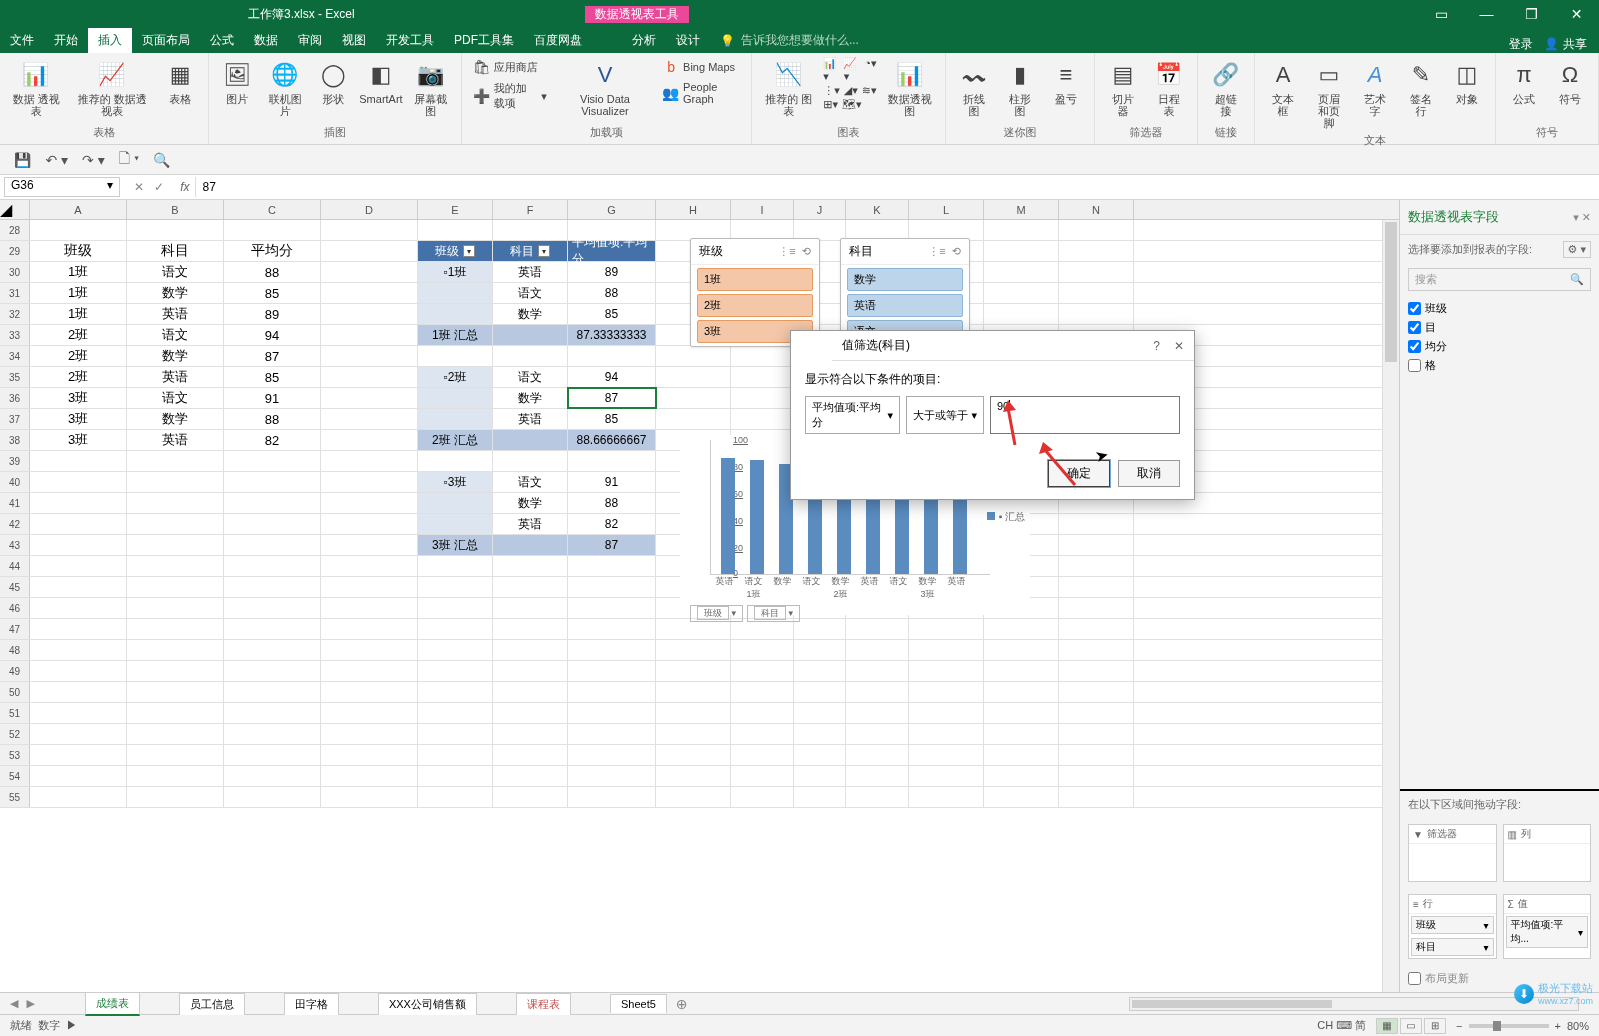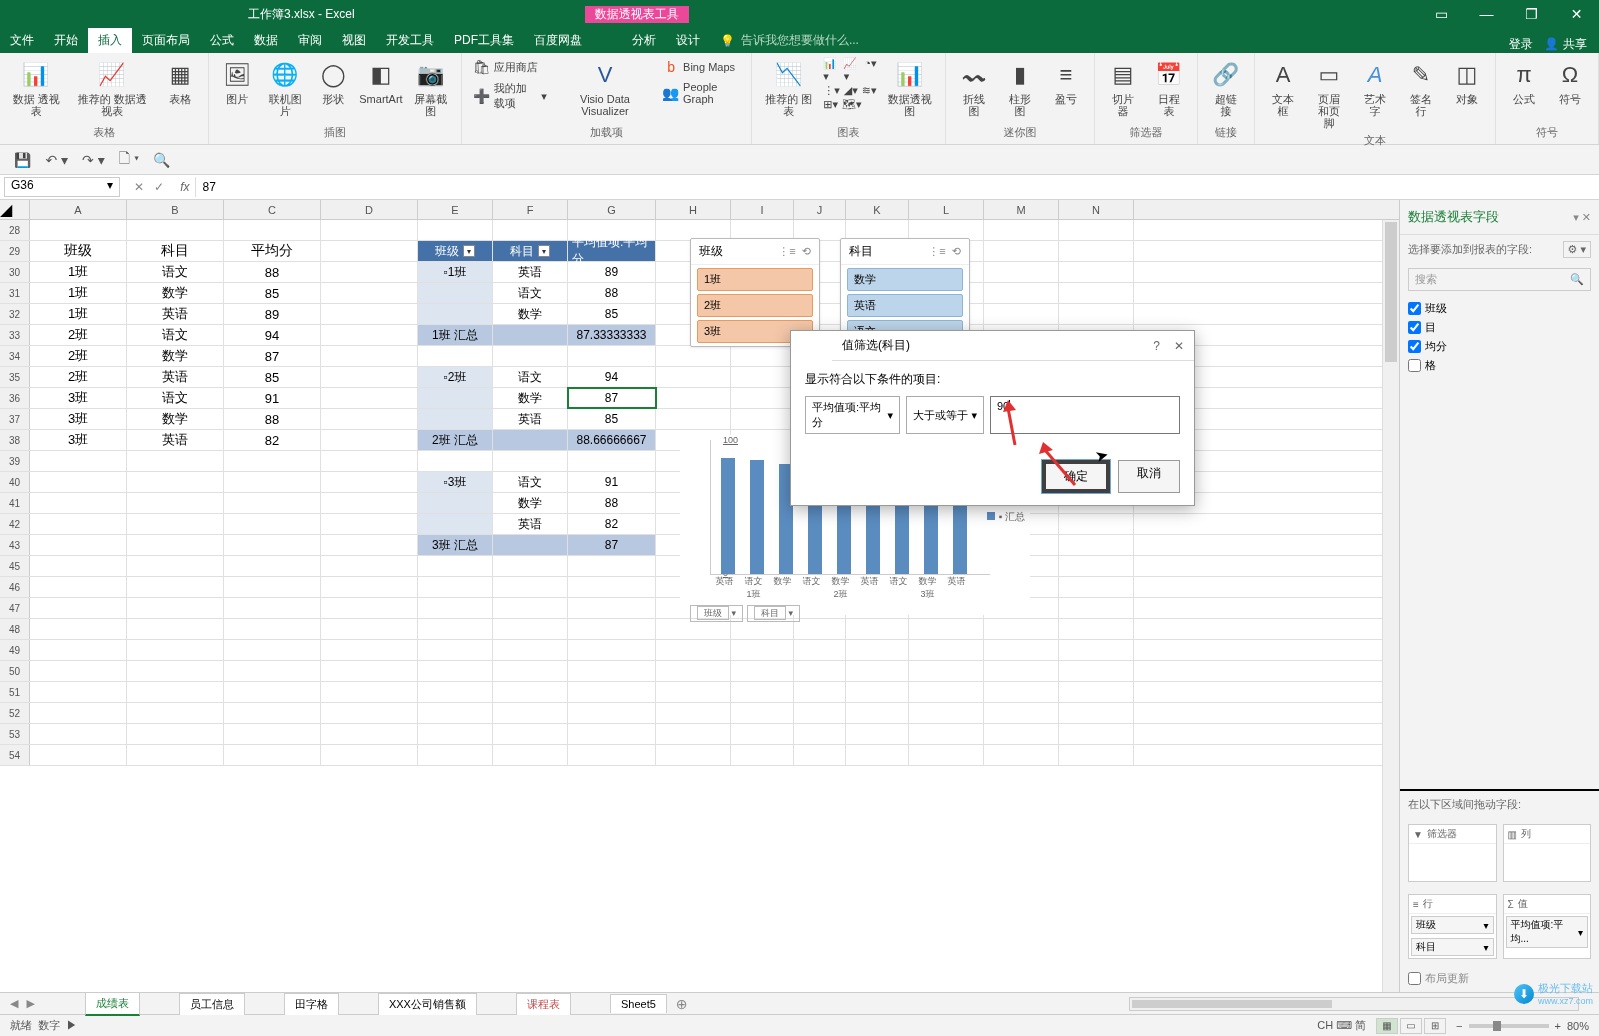--- a/index.html
+++ b/index.html
@@ -72,39 +72,39 @@
 .slicer-hd { display:flex; justify-content:space-between; align-items:center; padding:4px 8px; font-size:12px; border-bottom:1px solid #eee;}
 .slicer-hd .icons{display:flex;gap:6px;color:#888;font-size:11px;}
 .slicer-item { margin:3px 6px; padding:3px 6px; border:1px solid #ddd; border-radius:2px; font-size:11px; cursor:pointer;}
 .slicer-item.sel-orange{background:#f4c7a8;border-color:#e89b5f;}
 .slicer-item.sel-blue{background:#bdd5ea;border-color:#8fb5d6;}
 
 
 .chart-box{position:absolute;left:680px;top:235px;width:350px;height:180px;background:#fff;}
 .chart-area{position:relative;height:135px;border-left:1px solid #ccc;border-bottom:1px solid #ccc;margin:5px 40px 0 30px;}
 .bar{position:absolute;bottom:0;width:14px;background:#5b8cc0;}
-.y-ax{position:absolute;left:12px;font-size:9px;color:#666;text-decoration:underline;}
+.y-ax{position:absolute;left:22px;font-size:9px;color:#666;text-decoration:underline;}
 .x-ax{display:flex;font-size:9px;color:#666;margin-left:30px;}
 .x-lbl{width:29px;text-align:center;}
 .legend-ch{position:absolute;right:-35px;top:70px;font-size:10px;color:#666;}
 .legend-ch::before{content:"";display:inline-block;width:8px;height:8px;background:#5b8cc0;margin-right:4px;}
 .ch-dd{display:flex;gap:4px;margin:4px 0 0 10px;}
 .ch-dd span{border:1px solid #bbb;font-size:9px;padding:1px 6px;color:#666;}
 
 
 .dialog { position:absolute; left:790px; top:330px; width:405px; background:#fff; border:1px solid #999; box-shadow:0 4px 16px rgba(0,0,0,0.3); z-index:100; font-size:12px;}
 .dlg-title{ display:flex; justify-content:space-between; align-items:center; padding:6px 10px; border-bottom:1px solid #ddd;margin-left:41px;}
 .dlg-title .ticons{display:flex;gap:14px;color:#666;cursor:pointer;}
 .dlg-body{padding:10px 14px;}
 .dlg-row{display:flex;gap:6px;margin:8px 0;}
 .dlg-sel{border:1px solid #aaa;padding:3px 6px;display:flex;align-items:center;justify-content:space-between;font-size:11px;}
 .dlg-input{border:1px solid #777;padding:3px 6px;flex:1;font-size:11px;}
 .dlg-btns{display:flex;justify-content:flex-end;gap:8px;padding:8px 14px 12px;}
 .dlg-btn{border:1px solid #999;padding:4px 18px;font-size:12px;cursor:pointer;background:#f5f5f5;}
-.dlg-btn.primary{border:4px solid #404040;outline:1px solid #6ea8dc;}
+.dlg-btn.primary{border:1px solid #404040;outline:1px solid #6ea8dc;}
 
 
 .arrow{position:absolute;z-index:101;}
 .arrow svg{overflow:visible;}
 
 
 .fieldpane { width:200px; background:#f3f3f3; border-left:1px solid #ccc; display:flex; flex-direction:column; font-size:11px;}
 .fp-title{padding:8px;font-size:13px;color:#1a7f37;border-bottom:1px solid #ddd;display:flex;justify-content:space-between;align-items:center;}
 .fp-sub{padding:6px 8px;color:#666;display:flex;justify-content:space-between;align-items:center;}
 .fp-search{margin:4px 8px;border:1px solid #ccc;display:flex;align-items:center;padding:3px 6px;color:#999;justify-content:space-between;}
@@ -682,20 +682,37 @@
           <div class="cell w-h pv-sub">87</div>
           <div class="cell w-i"></div>
           <div class="cell w-j"></div>
           <div class="cell w-k"></div>
           <div class="cell w-l"></div>
           <div class="cell w-m"></div>
           <div class="cell w-n"></div>
           <div class="cell w-o"></div>
         </div>
         <div class="row">
+          <div class="rowhead">44</div>
+          <div class="cell w-b"></div>
+          <div class="cell w-c"></div>
+          <div class="cell w-d"></div>
+          <div class="cell w-e"></div>
+          <div class="cell w-f"></div>
+          <div class="cell w-g"></div>
+          <div class="cell w-h"></div>
+          <div class="cell w-i"></div>
+          <div class="cell w-j"></div>
+          <div class="cell w-k"></div>
+          <div class="cell w-l"></div>
+          <div class="cell w-m"></div>
+          <div class="cell w-n"></div>
+          <div class="cell w-o"></div>
+        </div>
+        <div class="row">
           <div class="rowhead">45</div>
           <div class="cell w-b"></div>
           <div class="cell w-c"></div>
           <div class="cell w-d"></div>
           <div class="cell w-e"></div>
           <div class="cell w-f"></div>
           <div class="cell w-g"></div>
           <div class="cell w-h"></div>
           <div class="cell w-i"></div>
           <div class="cell w-j"></div>
@@ -836,20 +853,37 @@
           <div class="cell w-i"></div>
           <div class="cell w-j"></div>
           <div class="cell w-k"></div>
           <div class="cell w-l"></div>
           <div class="cell w-m"></div>
           <div class="cell w-n"></div>
           <div class="cell w-o"></div>
         </div>
         <div class="row">
           <div class="rowhead">54</div>
+          <div class="cell w-b"></div>
+          <div class="cell w-c"></div>
+          <div class="cell w-d"></div>
+          <div class="cell w-e"></div>
+          <div class="cell w-f"></div>
+          <div class="cell w-g"></div>
+          <div class="cell w-h"></div>
+          <div class="cell w-i"></div>
+          <div class="cell w-j"></div>
+          <div class="cell w-k"></div>
+          <div class="cell w-l"></div>
+          <div class="cell w-m"></div>
+          <div class="cell w-n"></div>
+          <div class="cell w-o"></div>
+        </div>
+        <div class="row">
+          <div class="rowhead">55</div>
           <div class="cell w-b"></div>
           <div class="cell w-c"></div>
           <div class="cell w-d"></div>
           <div class="cell w-e"></div>
           <div class="cell w-f"></div>
           <div class="cell w-g"></div>
           <div class="cell w-h"></div>
           <div class="cell w-i"></div>
           <div class="cell w-j"></div>
           <div class="cell w-k"></div>

